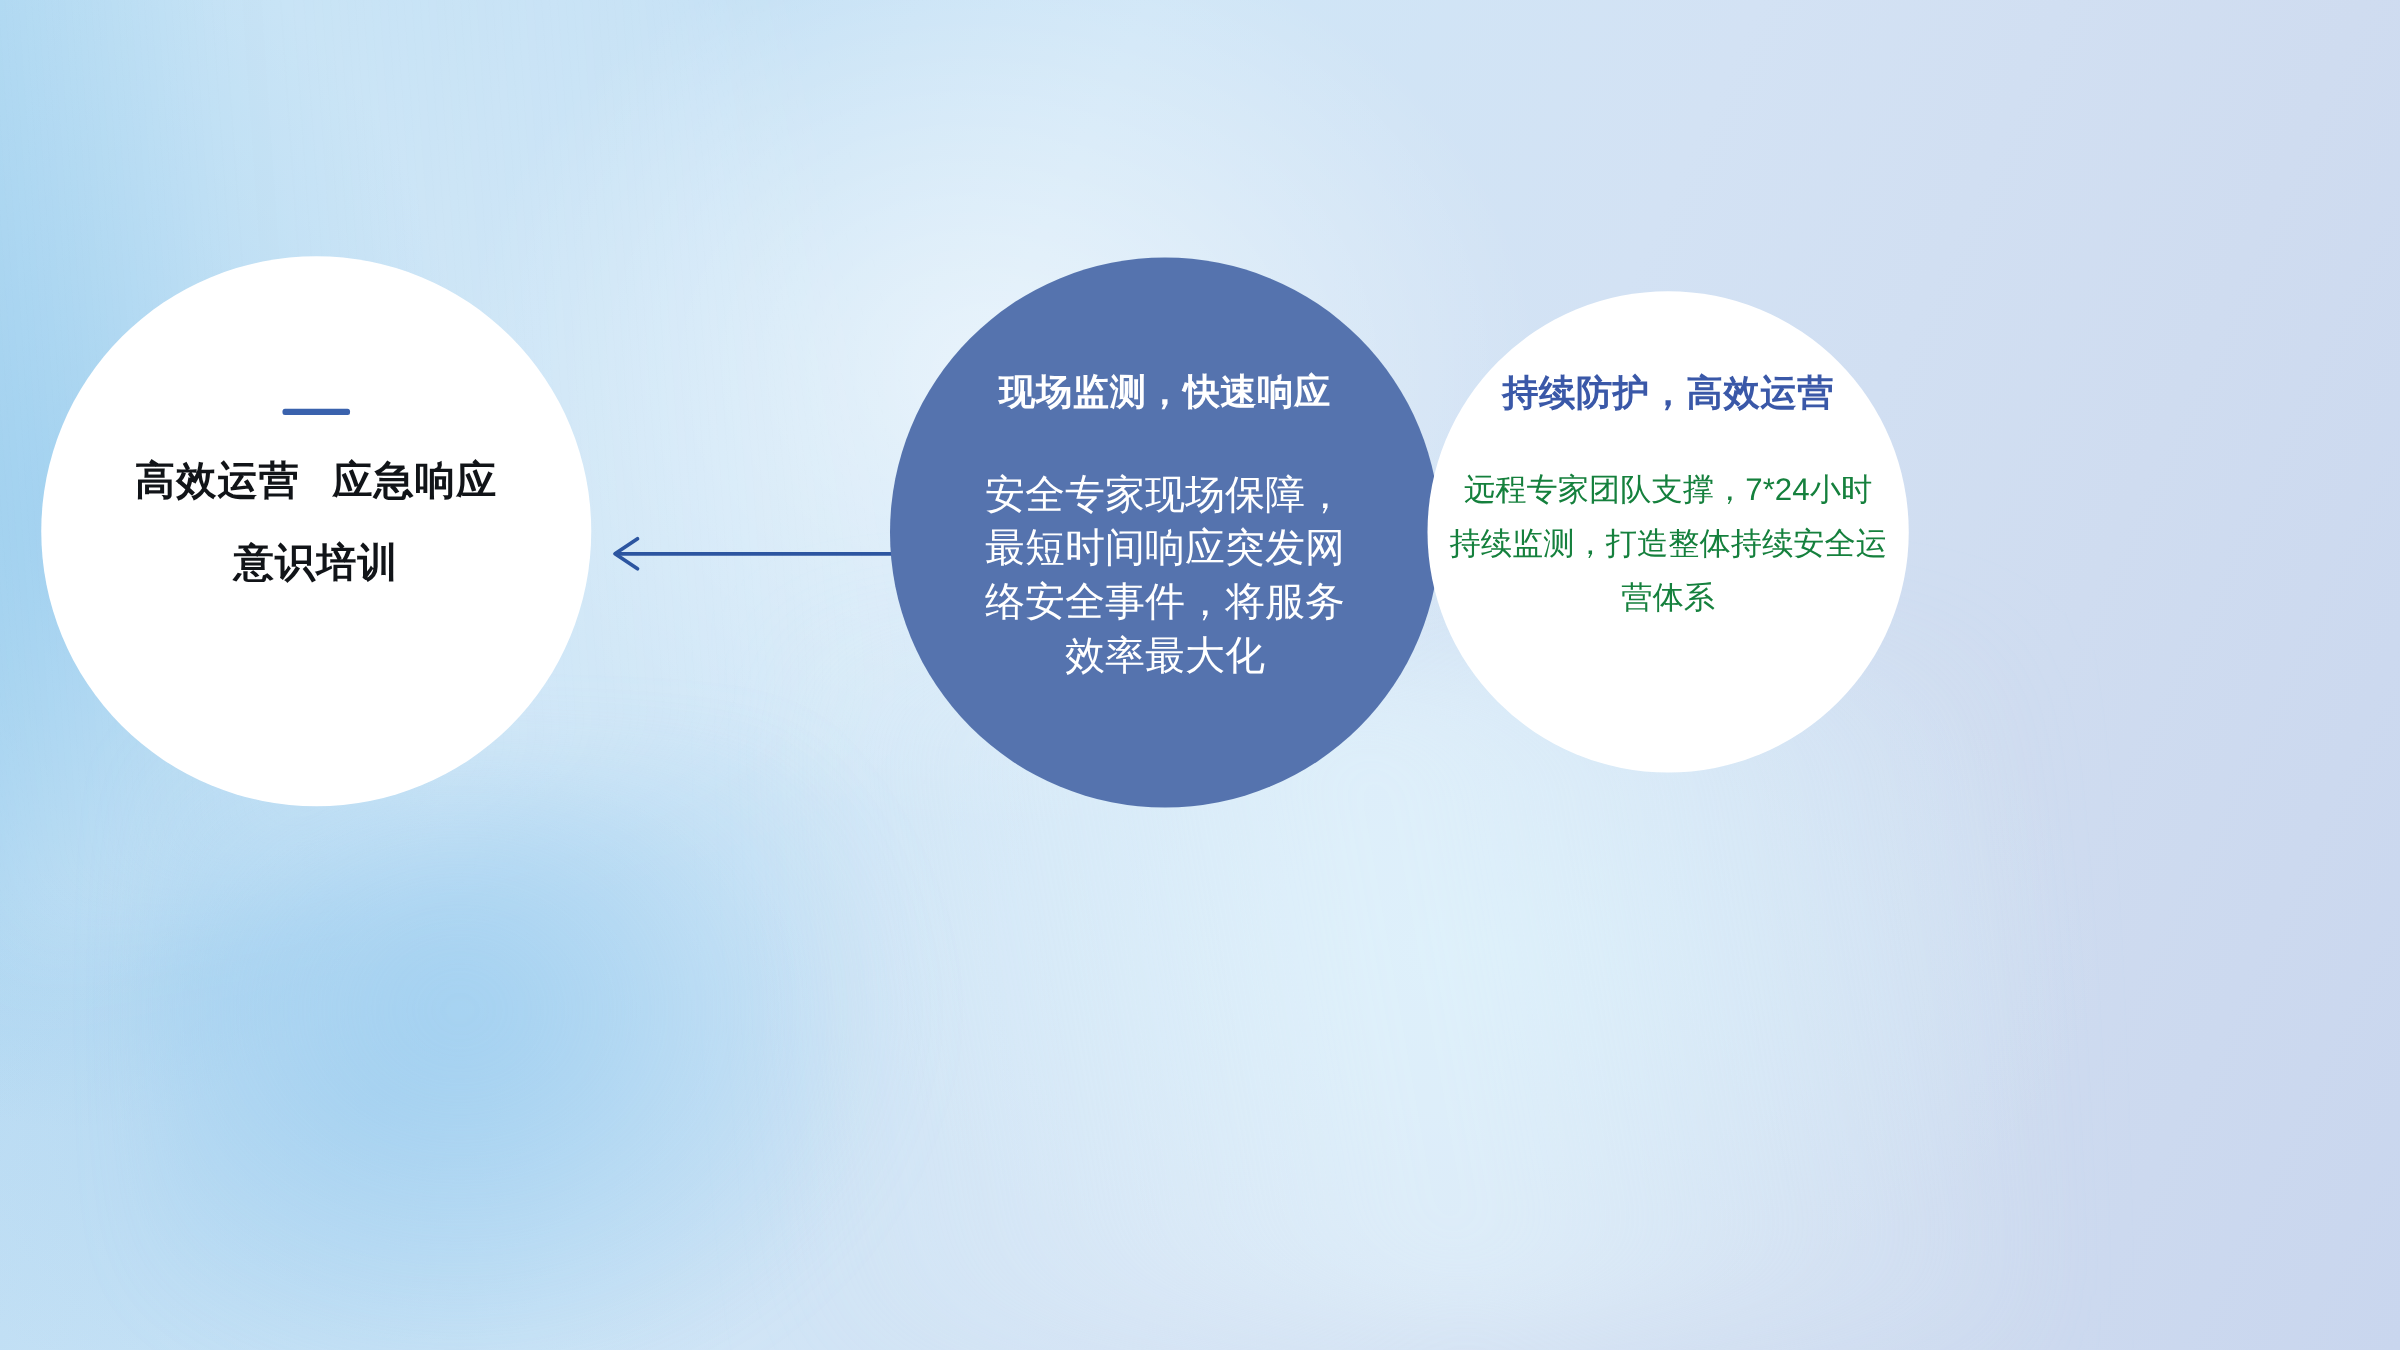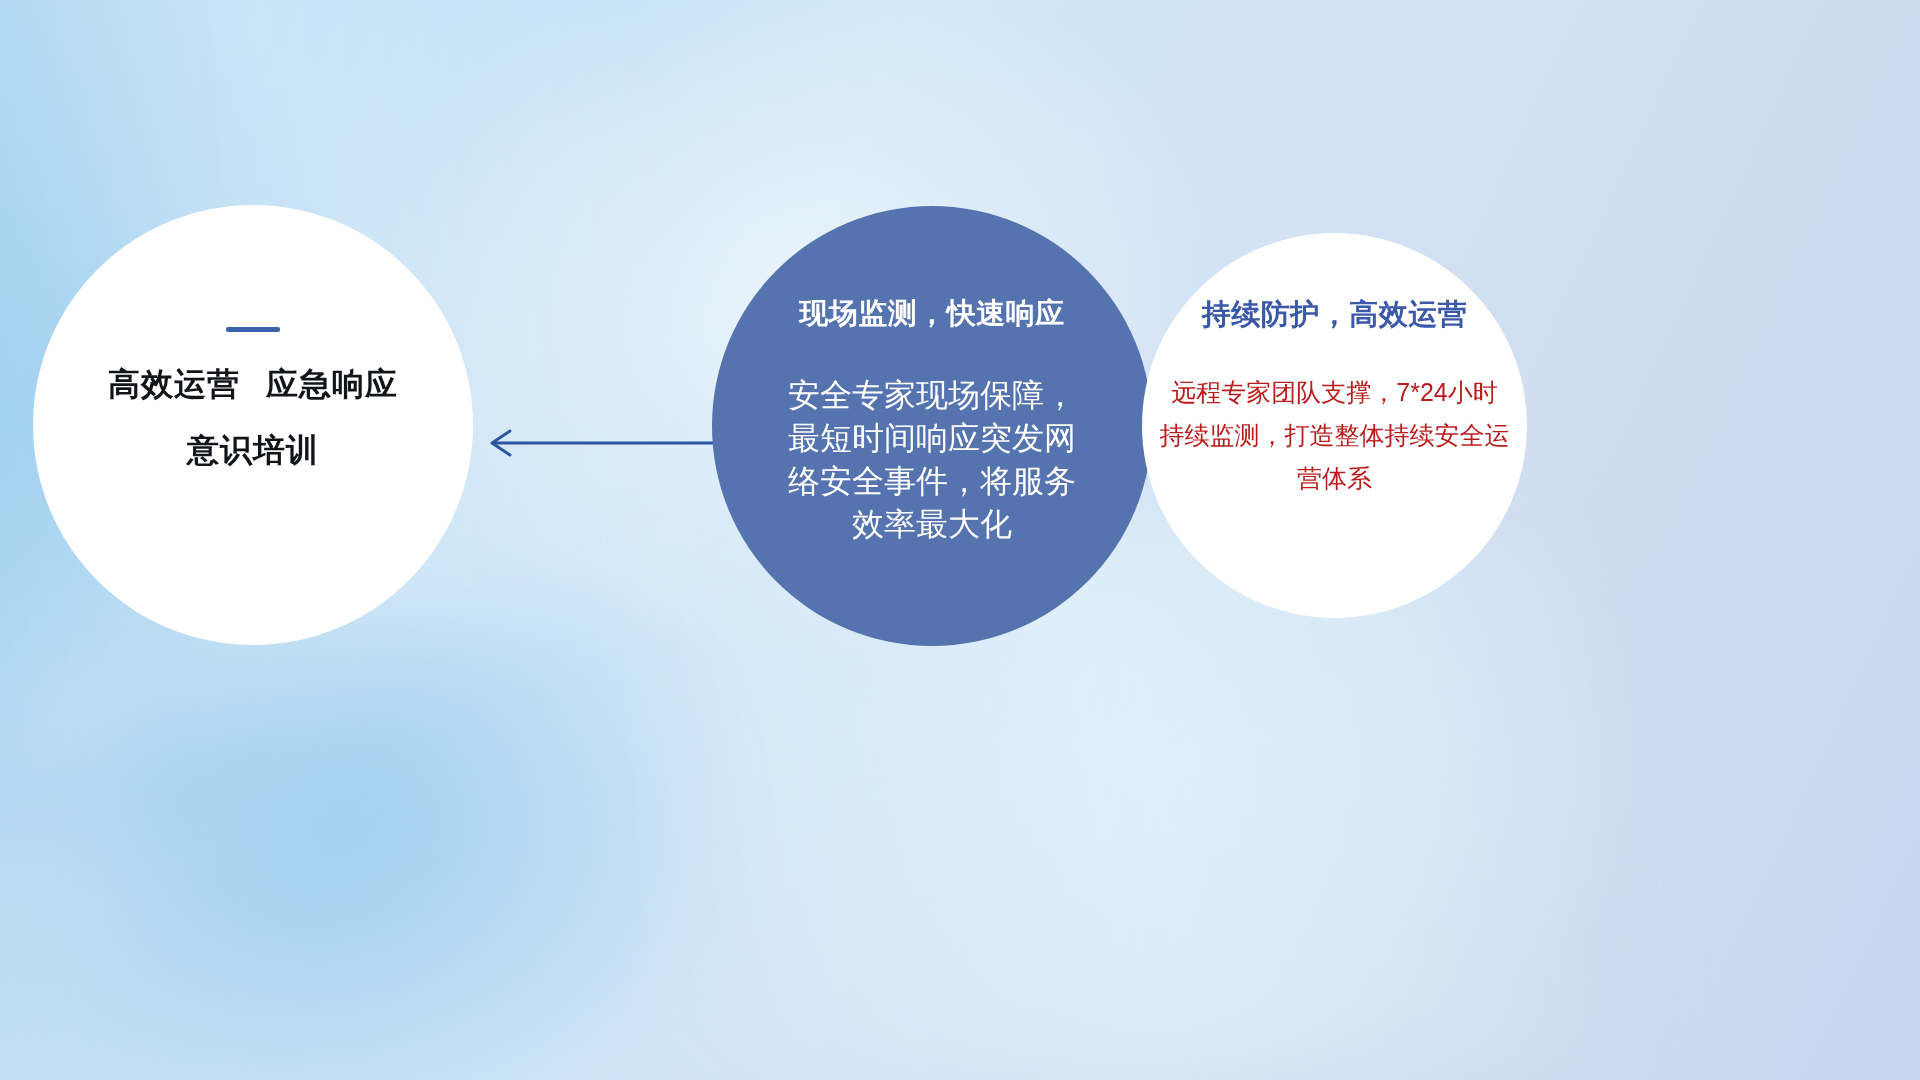--- a/index.html
+++ b/index.html
@@ -130,21 +130,21 @@
     font-weight: 700;
     color: #3a58a8;
     letter-spacing: 0.5px;
     white-space: nowrap;
   }
   #circle-right .right-body {
     margin-top: 36px;
     width: 350px;
     font-size: 25px;
     line-height: 43px;
-    color: #b91c1c;
+    color: #15803d;
     text-align: center;
     font-weight: 400;
   }
 
   
   #flow-arrow {
     position: absolute;
     left: 480px;
     top: 418px;
     width: 240px;

